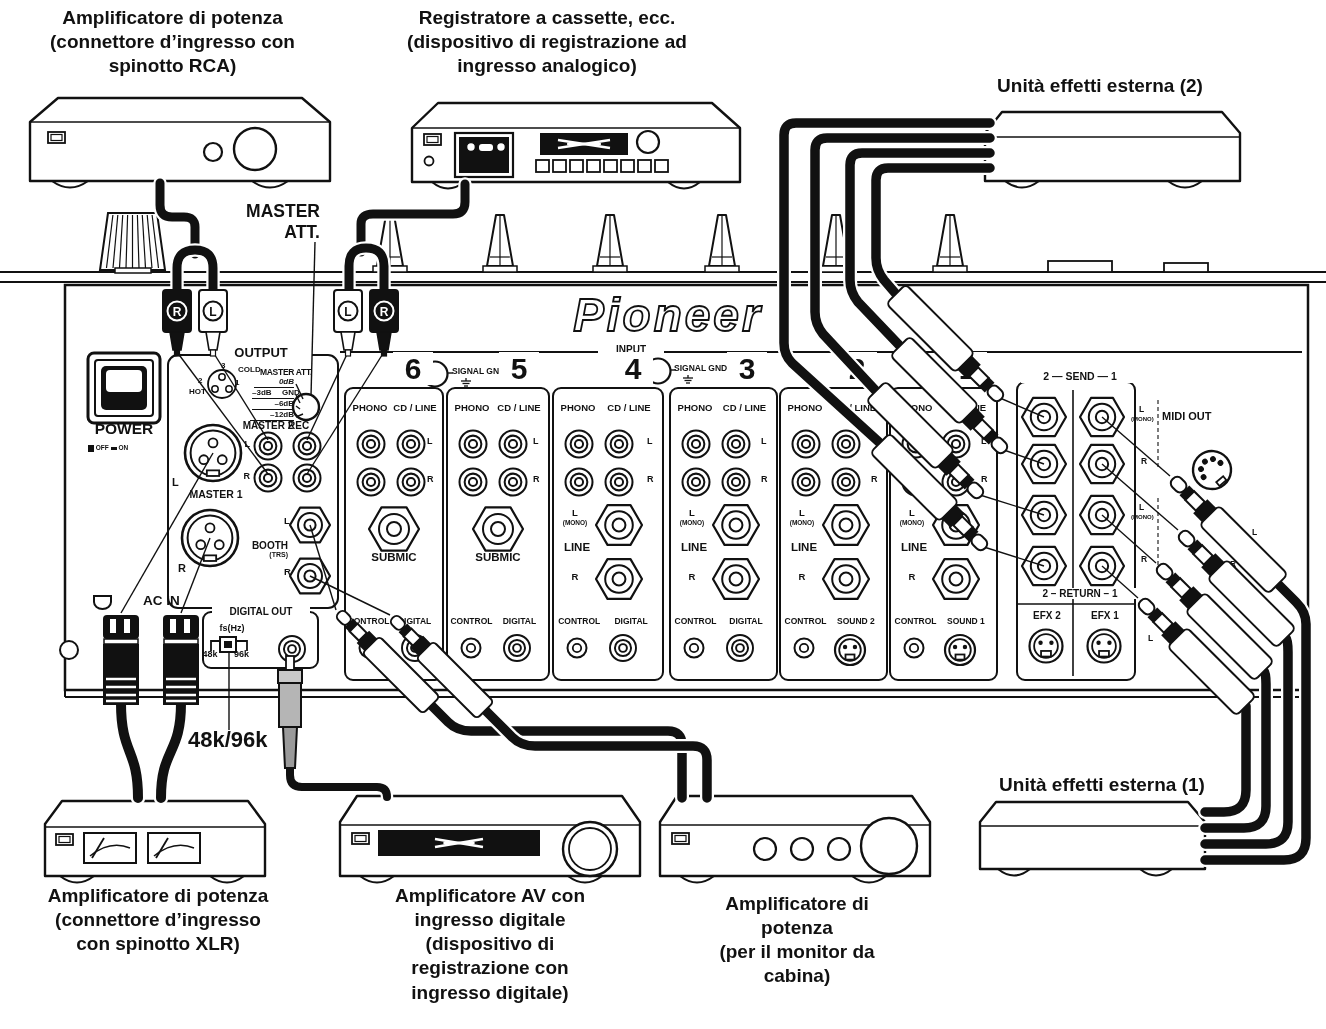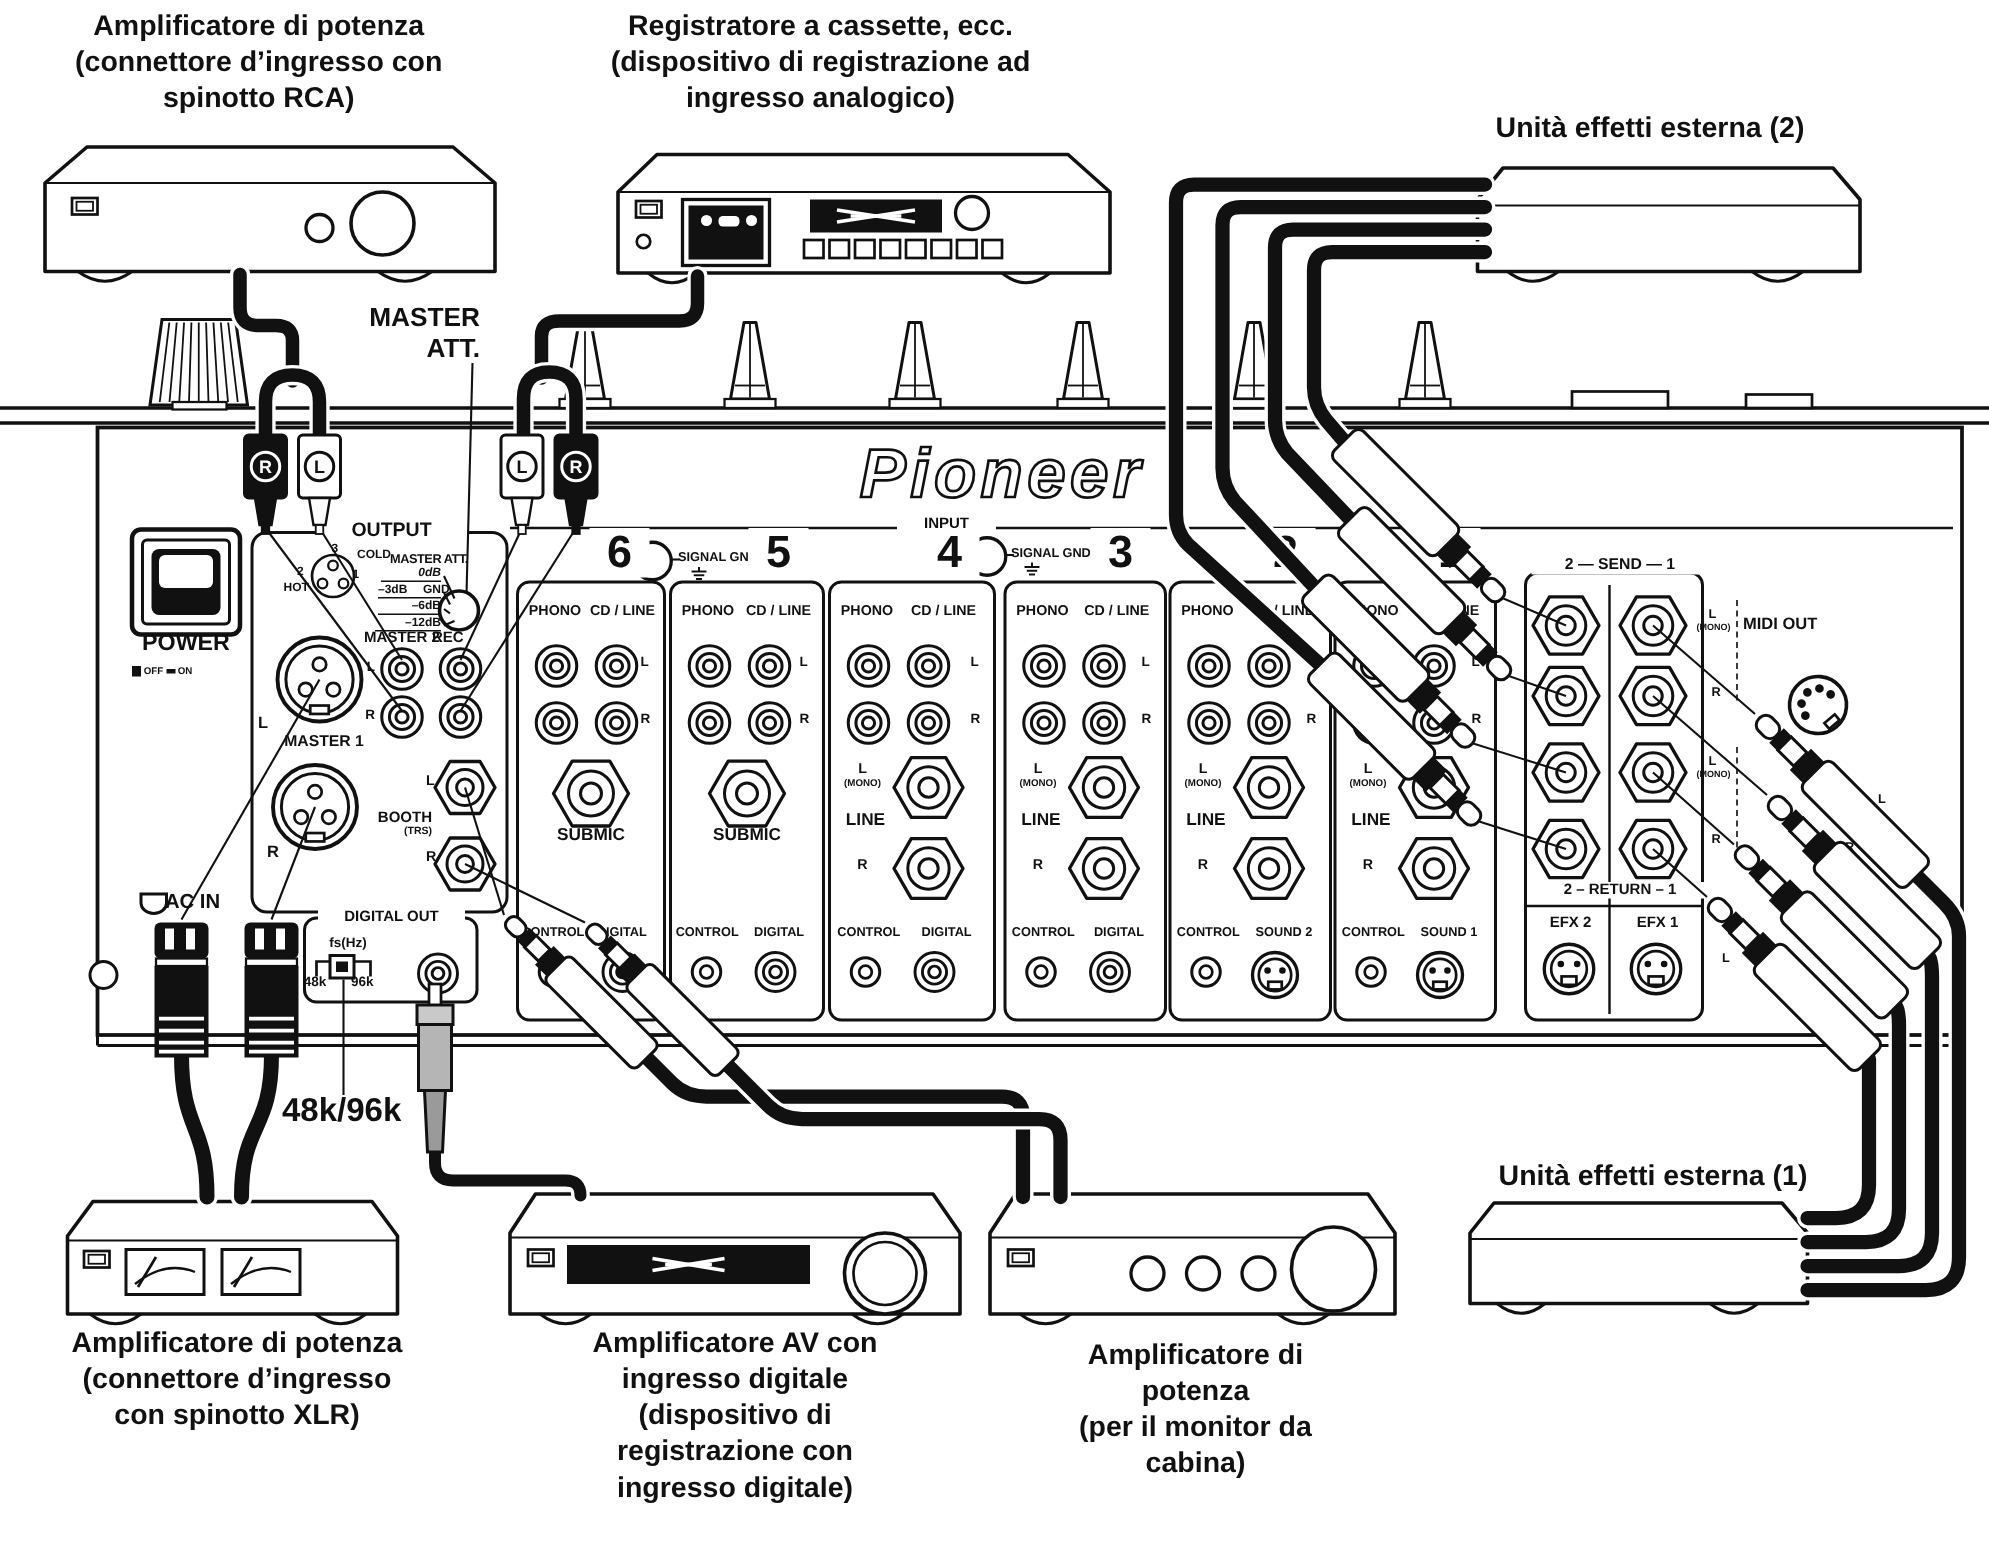--- a/index.html
+++ b/index.html
@@ -627,21 +627,21 @@
     <div class="pl bgw" style="left:210px;top:346px;width:96px;text-align:center;font-size:13px;">OUTPUT</div>
     <div class="pl bgw" style="left:598px;top:344px;width:60px;text-align:center;font-size:10px;">INPUT</div>
 
     <div class="pl" style="left:84px;top:420px;width:80px;text-align:center;font-size:15.5px;">POWER</div>
     <div class="pl" style="left:88px;top:444px;width:80px;font-size:6.5px;">
       <span class="swico" style="width:6px;height:7px;"></span>
       <span>OFF</span>
       <span class="swico" style="width:6px;height:3px;"></span>
       <span>ON</span>
     </div>
-    <div class="pl" style="left:110px;top:594px;font-size:13.5px;">AC IN</div>
+    <div class="pl" style="left:110px;top:594px;font-size:13.5px;padding-left:33px;">AC IN</div>
 
     <div class="pl" style="left:221px;top:362px;font-size:8px;">3</div>
     <div class="pl" style="left:238px;top:366px;font-size:8px;">COLD</div>
     <div class="pl" style="left:198px;top:377px;font-size:8px;">2</div>
     <div class="pl" style="left:189px;top:388px;font-size:8px;">HOT</div>
     <div class="pl" style="left:235px;top:379px;font-size:8px;">1</div>
     <div class="pl" style="left:238px;top:389px;font-size:8px;margin-left:44px;">GND</div>
     <div class="pl" style="left:260px;top:368px;font-size:8.5px;letter-spacing:-0.3px;">MASTER ATT.</div>
     <div class="pl" style="left:254px;top:378px;width:40px;text-align:right;font-size:8px;border-bottom:1.5px solid #111;font-style:italic;">0dB</div>
     <div class="pl" style="left:252px;top:389px;width:42px;text-align:left;font-size:8px;border-bottom:1.5px solid #111;">–3dB</div>

